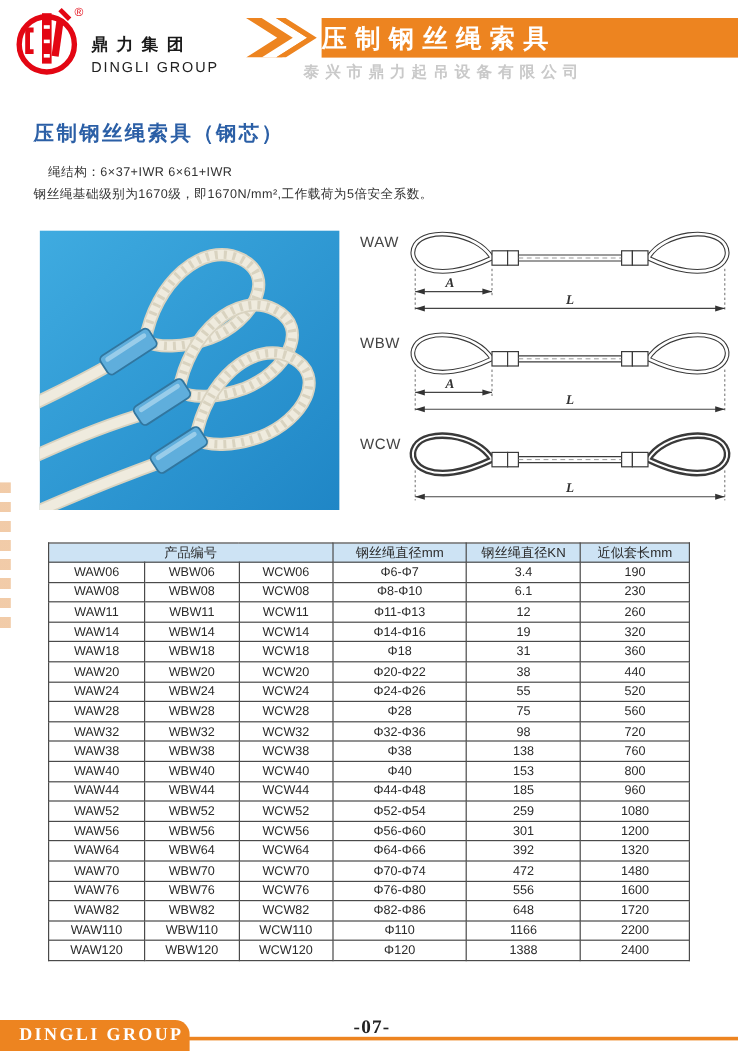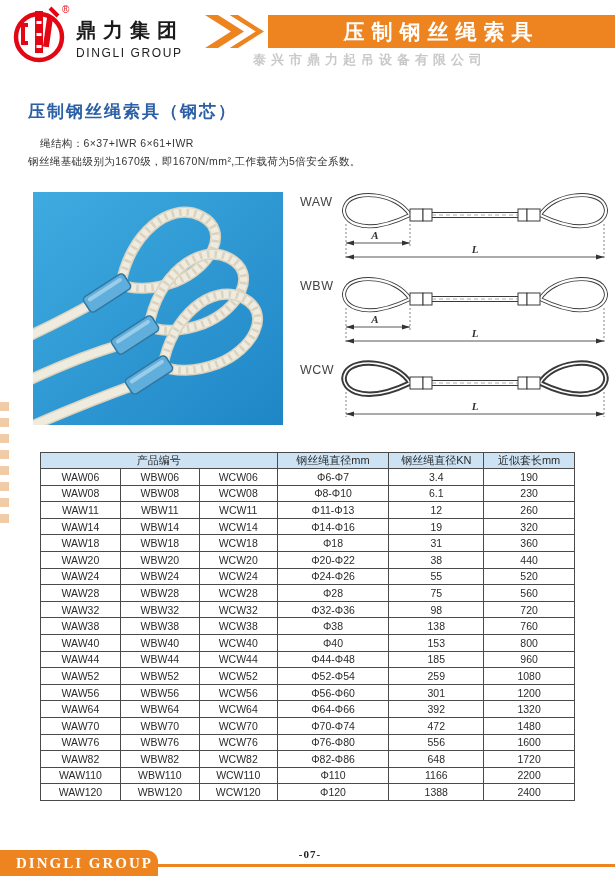--- a/index.html
+++ b/index.html
@@ -10,26 +10,26 @@
   }
   *{margin:0;padding:0;box-sizing:border-box;}
   html,body{width:615px;height:876px;}
   body{position:relative;width:615px;height:876px;background:#fff;overflow:hidden;
        font-family:"Liberation Sans","DejaVu Sans",sans-serif;color:#2b2b2b;}
   .abs{position:absolute;}
 
   
   .logo-svg{left:12px;top:3px;}
   .logo-text{left:76px;top:17px;}
-  .logo-cn{font-size:20px;font-weight:bold;letter-spacing:7px;color:#1a1a1a;
-           font-family:"Liberation Serif","DejaVu Serif",serif;}
+  .logo-cn{font-size:14px;font-weight:bold;letter-spacing:7px;color:#1a1a1a;
+           font-family:"Liberation Serif","DejaVu Serif",serif;margin-top:12px;}
   .logo-en{font-size:12px;letter-spacing:1.6px;color:#222;margin-top:2px;}
   .banner-chevrons{left:205px;top:15px;}
   .banner{left:268px;top:15px;width:347px;height:33px;background:var(--orange);
-          display:flex;align-items:center;justify-content:center;}
+          display:flex;align-items:center;}
   .banner-title{color:#fff;font-size:21px;font-weight:bold;letter-spacing:7px;
                 font-family:"Liberation Serif","DejaVu Serif",serif;}
   .company-watermark{left:210px;top:51px;width:320px;text-align:center;color:#c9c9c9;
                      font-size:13px;letter-spacing:5px;
                      font-family:"Liberation Serif","DejaVu Serif",serif;font-weight:bold;}
 
   
   .section-title{left:28px;top:100px;color:var(--title-blue);font-size:17px;font-weight:bold;
                  letter-spacing:2px;font-family:"Liberation Serif","DejaVu Serif",serif;}
   .desc{left:28px;font-size:10.5px;color:#333;letter-spacing:0.4px;}
@@ -64,21 +64,21 @@
   
   .left-watermark{left:0;top:402px;width:9px;height:125px;
       background:repeating-linear-gradient(180deg, rgba(228,152,82,.5) 0 9px, rgba(255,255,255,0) 9px 16px);}
 
   
   .footer-line{left:0;top:864px;width:615px;height:3px;background:var(--orange);}
   .footer-tab{left:0;top:850px;width:158px;height:26px;background:var(--orange);
               border-top-right-radius:12px;display:flex;align-items:center;}
   .footer-brand{color:#fff;font-weight:bold;font-size:15px;letter-spacing:2px;padding-left:16px;
                 font-family:"Liberation Serif","DejaVu Serif",serif;}
-  .page-num{left:250px;top:848px;width:120px;text-align:center;font-size:11px;font-weight:bold;
+  .page-num{left:250px;top:848px;width:120px;text-align:center;font-size:16px;font-weight:bold;
             color:#222;letter-spacing:1px;font-family:"Liberation Serif","DejaVu Serif",serif;}
 </style>
 </head>
 <body>
 
 <svg class="abs logo-svg" width="60" height="62" viewBox="0 0 60 62">
   <circle cx="27" cy="34" r="23" fill="none" stroke="var(--logo-red)" stroke-width="4.5"></circle>
   <rect x="23" y="8" width="8" height="42" fill="var(--logo-red)"></rect>
   <rect x="33" y="14" width="6" height="30" fill="var(--logo-red)" transform="rotate(8 36 29)"></rect>
   <path d="M16,22 h-5 v18 h5" fill="none" stroke="var(--logo-red)" stroke-width="4"></path>

